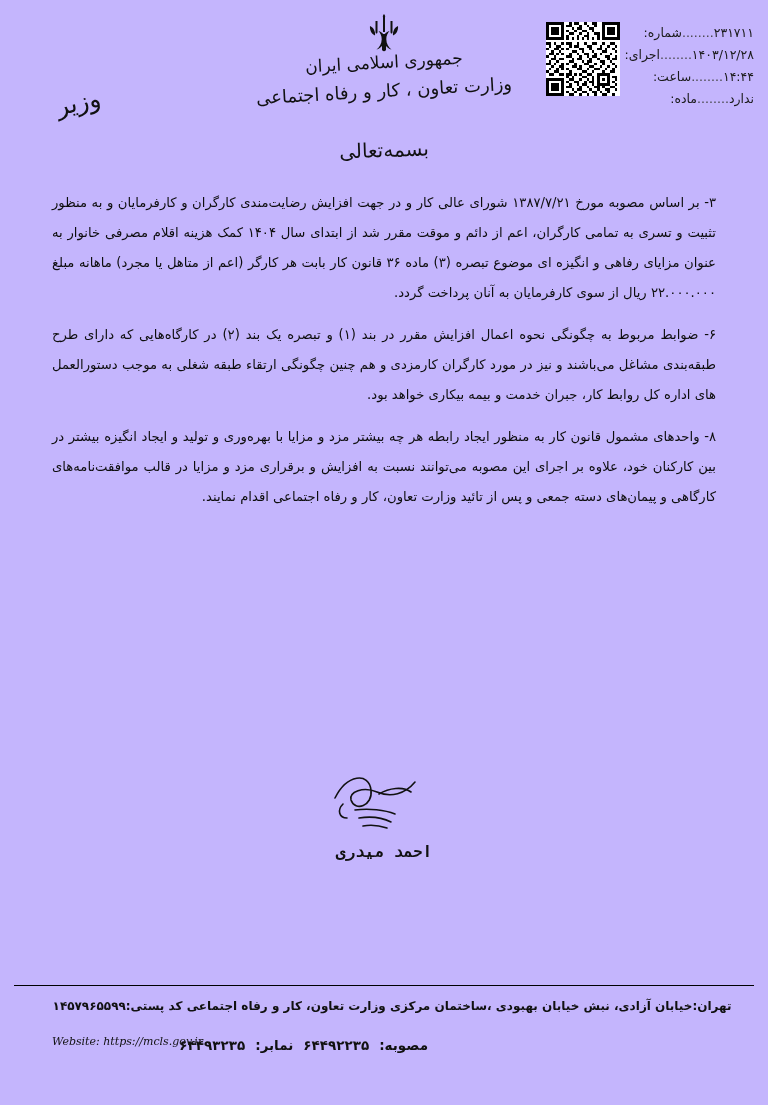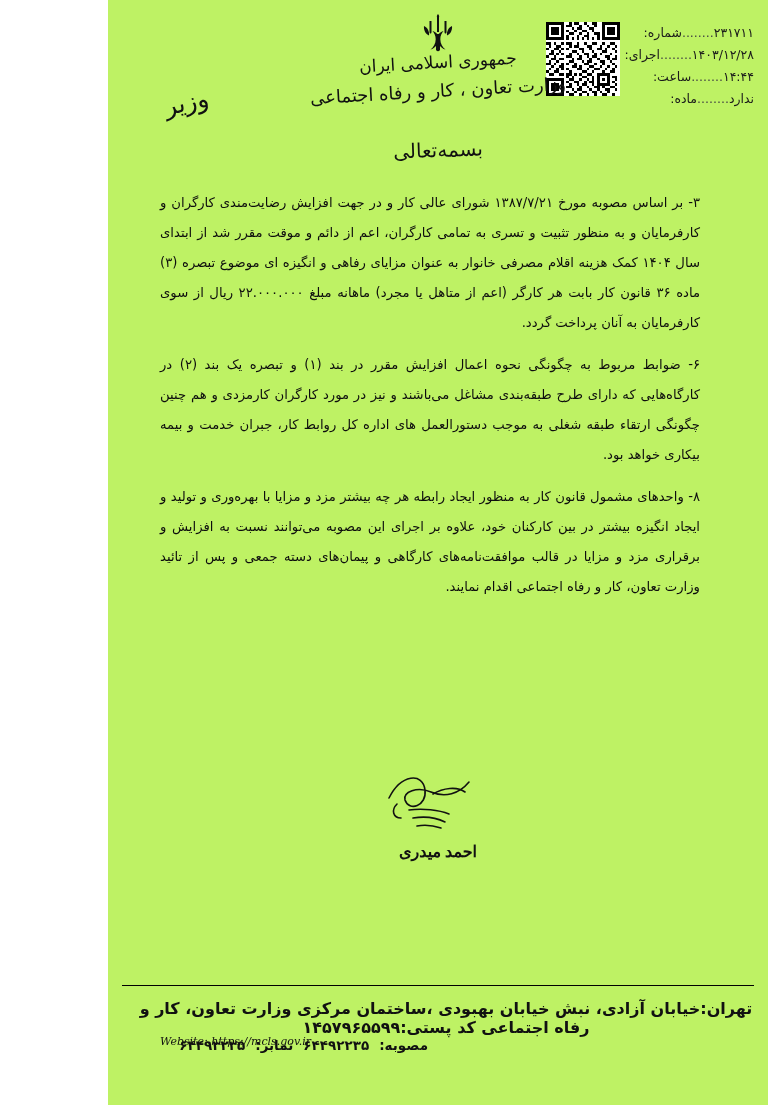--- a/index.html
+++ b/index.html
@@ -11,23 +11,23 @@
     width: 768px;
     height: 1105px;
     position: relative;
     font-family: "DejaVu Sans", sans-serif;
     color: #111;
     overflow: hidden;
   }
 
   .page {
     position: relative;
-    width: 660px;
+    width: 768px;
     height: 1105px;
-    background: #bef264;
+    background: #c4b5fd;
   }
 
   
   .header {
     position: relative;
     height: 175px;
   }
 
   .meta-block {
     position: absolute;
@@ -129,21 +129,21 @@
     direction: rtl;
     text-align: justify;
     text-align-last: right;
   }
 
   .para {
     font-family: "DejaVu Sans", sans-serif;
     font-size: 13.2px;
     line-height: 30px;
     color: #0d0d0d;
-    margin: 0 16px 12px 0;
+    margin: 0 0 12px 0;
     text-align: justify;
   }
   .para:last-child { margin-bottom: 0; }
 
   
   .signature-area {
     position: absolute;
     top: 768px;
     right: 0;
     left: 0;
@@ -151,21 +151,21 @@
     direction: rtl;
   }
   .sig-mark {
     width: 130px;
     height: 70px;
     margin: 0 auto;
   }
   .sig-mark svg { display: block; }
   .sig-name {
     margin-top: 4px;
-    font-family: Liberation Serif, serif;
+    font-family: Liberation Mono, monospace;
     font-weight: bold;
     font-size: 16px;
     color: #111;
     letter-spacing: 0.4px;
   }
 
   
   .footer {
     position: absolute;
     bottom: 0;
@@ -183,21 +183,21 @@
     background: #000;
   }
   .footer-address {
     position: absolute;
     top: 14px;
     right: 0;
     left: 16px;
     text-align: center;
     font-family: "DejaVu Sans", sans-serif;
     font-weight: bold;
-    font-size: 16px;
+    font-size: 12px;
     color: #111;
     letter-spacing: 0.1px;
   }
   .footer-row2 {
     position: absolute;
     top: 52px;
     right: 0;
     left: 0;
     height: 30px;
   }

